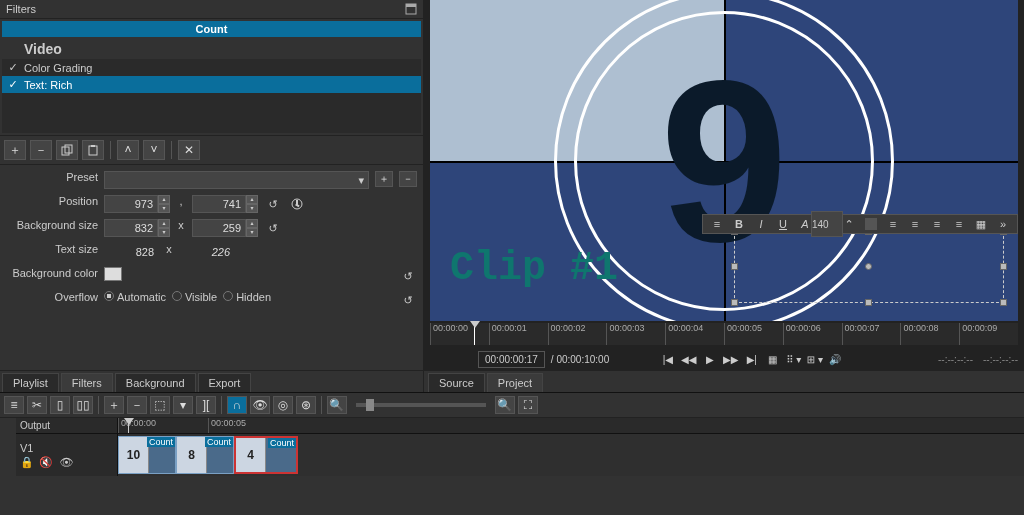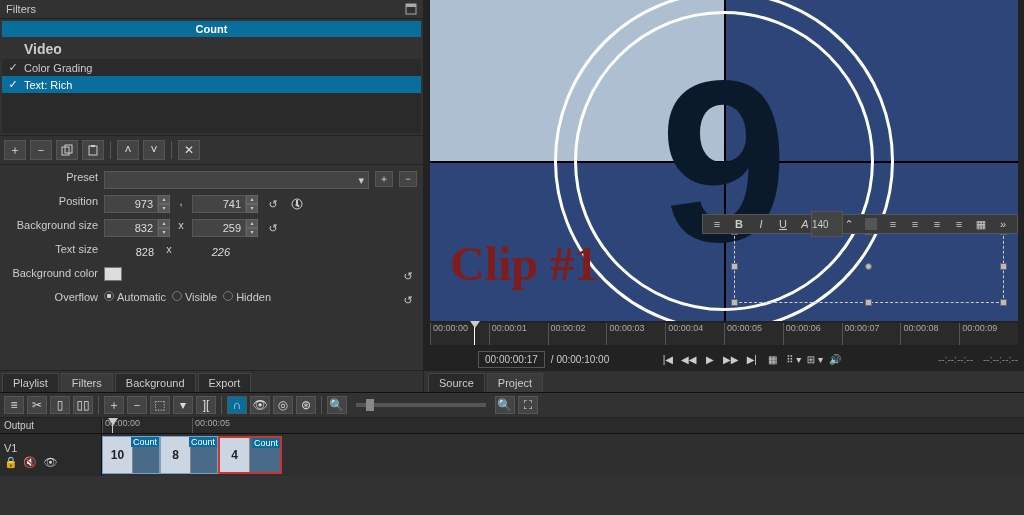--- a/index.html
+++ b/index.html
@@ -49,21 +49,21 @@
   .count-bg { position:absolute; inset:0; }
   .count-bg .lightblue { position:absolute; left:0; top:0; width:50%; height:50%; background:#aebfd1; }
   .count-bg .darknavy { position:absolute; left:50%; top:0; width:50%; height:50%; background:#2e457a; }
   .count-bg .bottom { position:absolute; left:0; top:50%; width:100%; height:50%; background:#2e457a; }
   .crosshair-h { position:absolute; left:0; right:0; top:50%; height:2px; background:#000; }
   .crosshair-v { position:absolute; top:0; bottom:0; left:50%; width:2px; background:#000; }
   .circ { position:absolute; left:50%; top:50%; border:3px solid #fff; border-radius:50%; transform:translate(-50%,-50%); }
   .circ.o1 { width:340px; height:340px; }
   .circ.o2 { width:300px; height:300px; }
   .digit { position:absolute; left:50%; top:50%; transform:translate(-50%,-50%); font-size:230px; font-weight:600; color:#0b1a2a; font-family:Arial,sans-serif; }
-  .overlay-text { position:absolute; font-family:Liberation Serif, serif; font-weight:700; color:#7f1d1d; font-size:48px; }
+  .overlay-text { position:absolute; font-family:Liberation Mono, monospace; font-weight:700; color:#0f766e; font-size:40px; }
   .ot1 { left:20px; bottom:30px; }
   .ot2 { right:30px; bottom:30px; }
   .textbox-sel { position:absolute; right:14px; bottom:18px; width:270px; height:72px; border:1px dashed #ccc; }
   .handle { position:absolute; width:7px; height:7px; background:#bbb; border:1px solid #666; }
   .h-tl{top:-4px;left:-4px}.h-tr{top:-4px;right:-4px}.h-bl{bottom:-4px;left:-4px}.h-br{bottom:-4px;right:-4px}
   .h-tm{top:-4px;left:50%;margin-left:-4px}.h-bm{bottom:-4px;left:50%;margin-left:-4px}
   .h-ml{left:-4px;top:50%;margin-top:-4px}.h-mr{right:-4px;top:50%;margin-top:-4px}
   .h-c{left:50%;top:50%;margin:-4px 0 0 -4px;border-radius:50%}
 
   
@@ -87,21 +87,21 @@
   .src-tabs { display:flex; gap:2px; padding:2px 4px 0;text-align:center; }
 
   
   .timeline { background:#323232; border-top:1px solid #111; display:flex; flex-direction:column; }
   .tl-title { padding:2px 6px; font-size:11px; border-bottom:1px solid #222; }
   .tl-toolbar { display:flex; align-items:center; gap:3px; padding:3px 4px; border-bottom:1px solid #222; }
   .tl-toolbar .ibtn { width:20px; height:18px; }
   .zoom-slider { width:130px; height:4px; background:#555; margin:0 6px; position:relative; }
   .zoom-slider .knob { position:absolute; left:10px; top:-4px; width:8px; height:12px; background:#888; }
 
-  .tl-body { display:flex; height:58px; }
+  .tl-body { display:flex; height:58px;margin-left:16px; }
   .tl-head { width:102px; background:#2a2a2a; border-right:1px solid #111; display:flex; flex-direction:column; }
   .tl-output { padding:2px 4px; font-size:10px; border-bottom:1px solid #111; height:16px; }
   .tl-trackhdr { flex:1; display:flex; flex-direction:column; justify-content:center; padding:2px 4px; gap:2px; }
   .tl-trackhdr .row { display:flex; gap:6px; align-items:center; }
 
   .tl-tracks { flex:1; position:relative; background:#2f2f2f; }
   .tl-ruler { height:16px; background:#2a2a2a; border-bottom:1px solid #111; display:flex; font-size:9px; color:#aaa; position:relative; }
   .tl-ruler .rtick { width:90px; border-left:1px solid #555; padding-left:2px; }
   .tl-playhead { position:absolute; left:0; top:0; bottom:0; width:1px; background:#ccc; }
   .tl-playhead::before { content:""; position:absolute; top:0; left:-4px; border-left:5px solid transparent; border-right:5px solid transparent; border-top:7px solid #ccc; }

